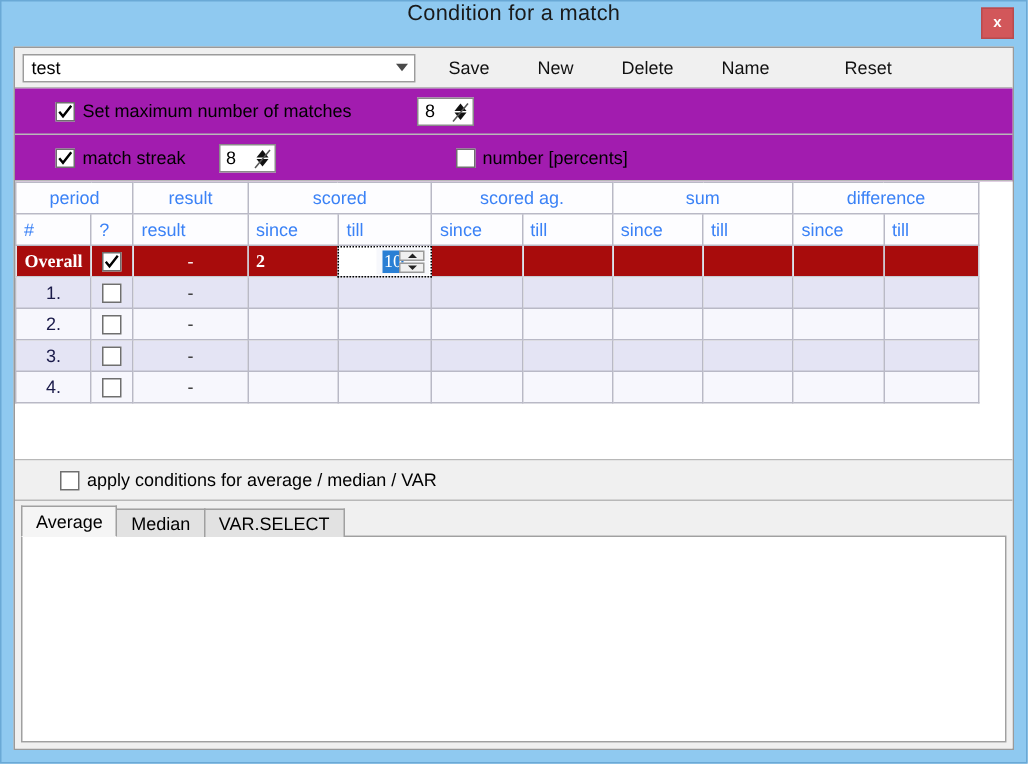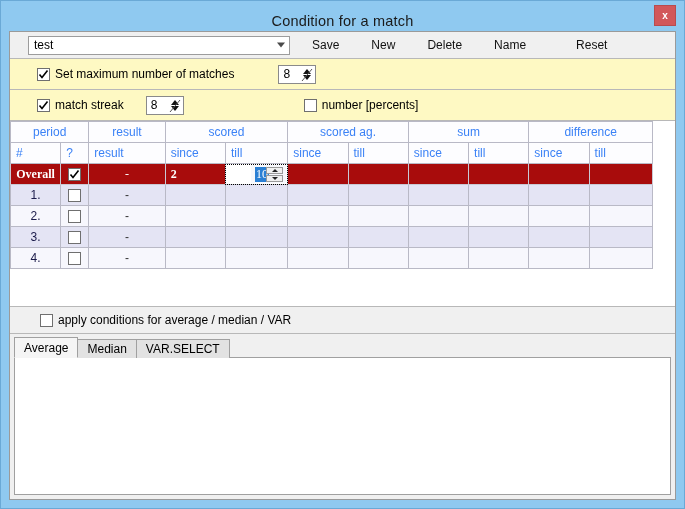--- a/index.html
+++ b/index.html
@@ -13,21 +13,21 @@
   }
   .window{
     position:absolute;inset:0;
     background:#8fc9f0;
     border:1px solid #6aa9d6;
     box-sizing:border-box;
   }
   .titlebar{
     height:28px;
     position:relative;
-    display:flex;align-items:flex-end;justify-content:center;
+    display:flex;align-items:flex-start;justify-content:center;
   }
   .title-text{
     font-size:14.5px;
     color:#1a1a1a;
     letter-spacing:.2px;
   }
   .close-btn{
     position:absolute;right:8px;top:4px;
     width:22px;height:21px;
     background:#d2575a;
@@ -45,21 +45,21 @@
     box-sizing:border-box;
     display:flex;flex-direction:column;
   }
 
   
   .toolbar{
     height:27px;
     display:flex;align-items:center;
     border-bottom:1px solid #b8b8b8;
     background:#f0f0f0;
-    padding-left:18px;
+    padding-left:5px;
     box-sizing:border-box;
   }
   .combo{
     width:262px;height:19px;
     background:#fff;
     border:1px solid #9c9c9c;
     box-sizing:border-box;
     display:flex;align-items:center;
     position:relative;
     font-size:12px;
@@ -84,21 +84,21 @@
   .tb-btn.b2{margin-left:20px;}
   .tb-btn.b3{margin-left:20px;}
   .tb-btn.b4{margin-left:20px;}
   .tb-btn.b5{margin-left:38px;}
 
   
   .optrow{
     height:31px;
     display:flex;align-items:center;
     border-bottom:1px solid #b8b8b8;
-    background:#fef9c3;
+    background:#a21caf;
     box-sizing:border-box;
   }
   .cbx{
     width:13px;height:13px;
     border:1px solid #6f6f6f;
     background:#fff;
     box-sizing:border-box;
     display:inline-flex;align-items:center;justify-content:center;
     cursor:pointer;
     flex:0 0 auto;

